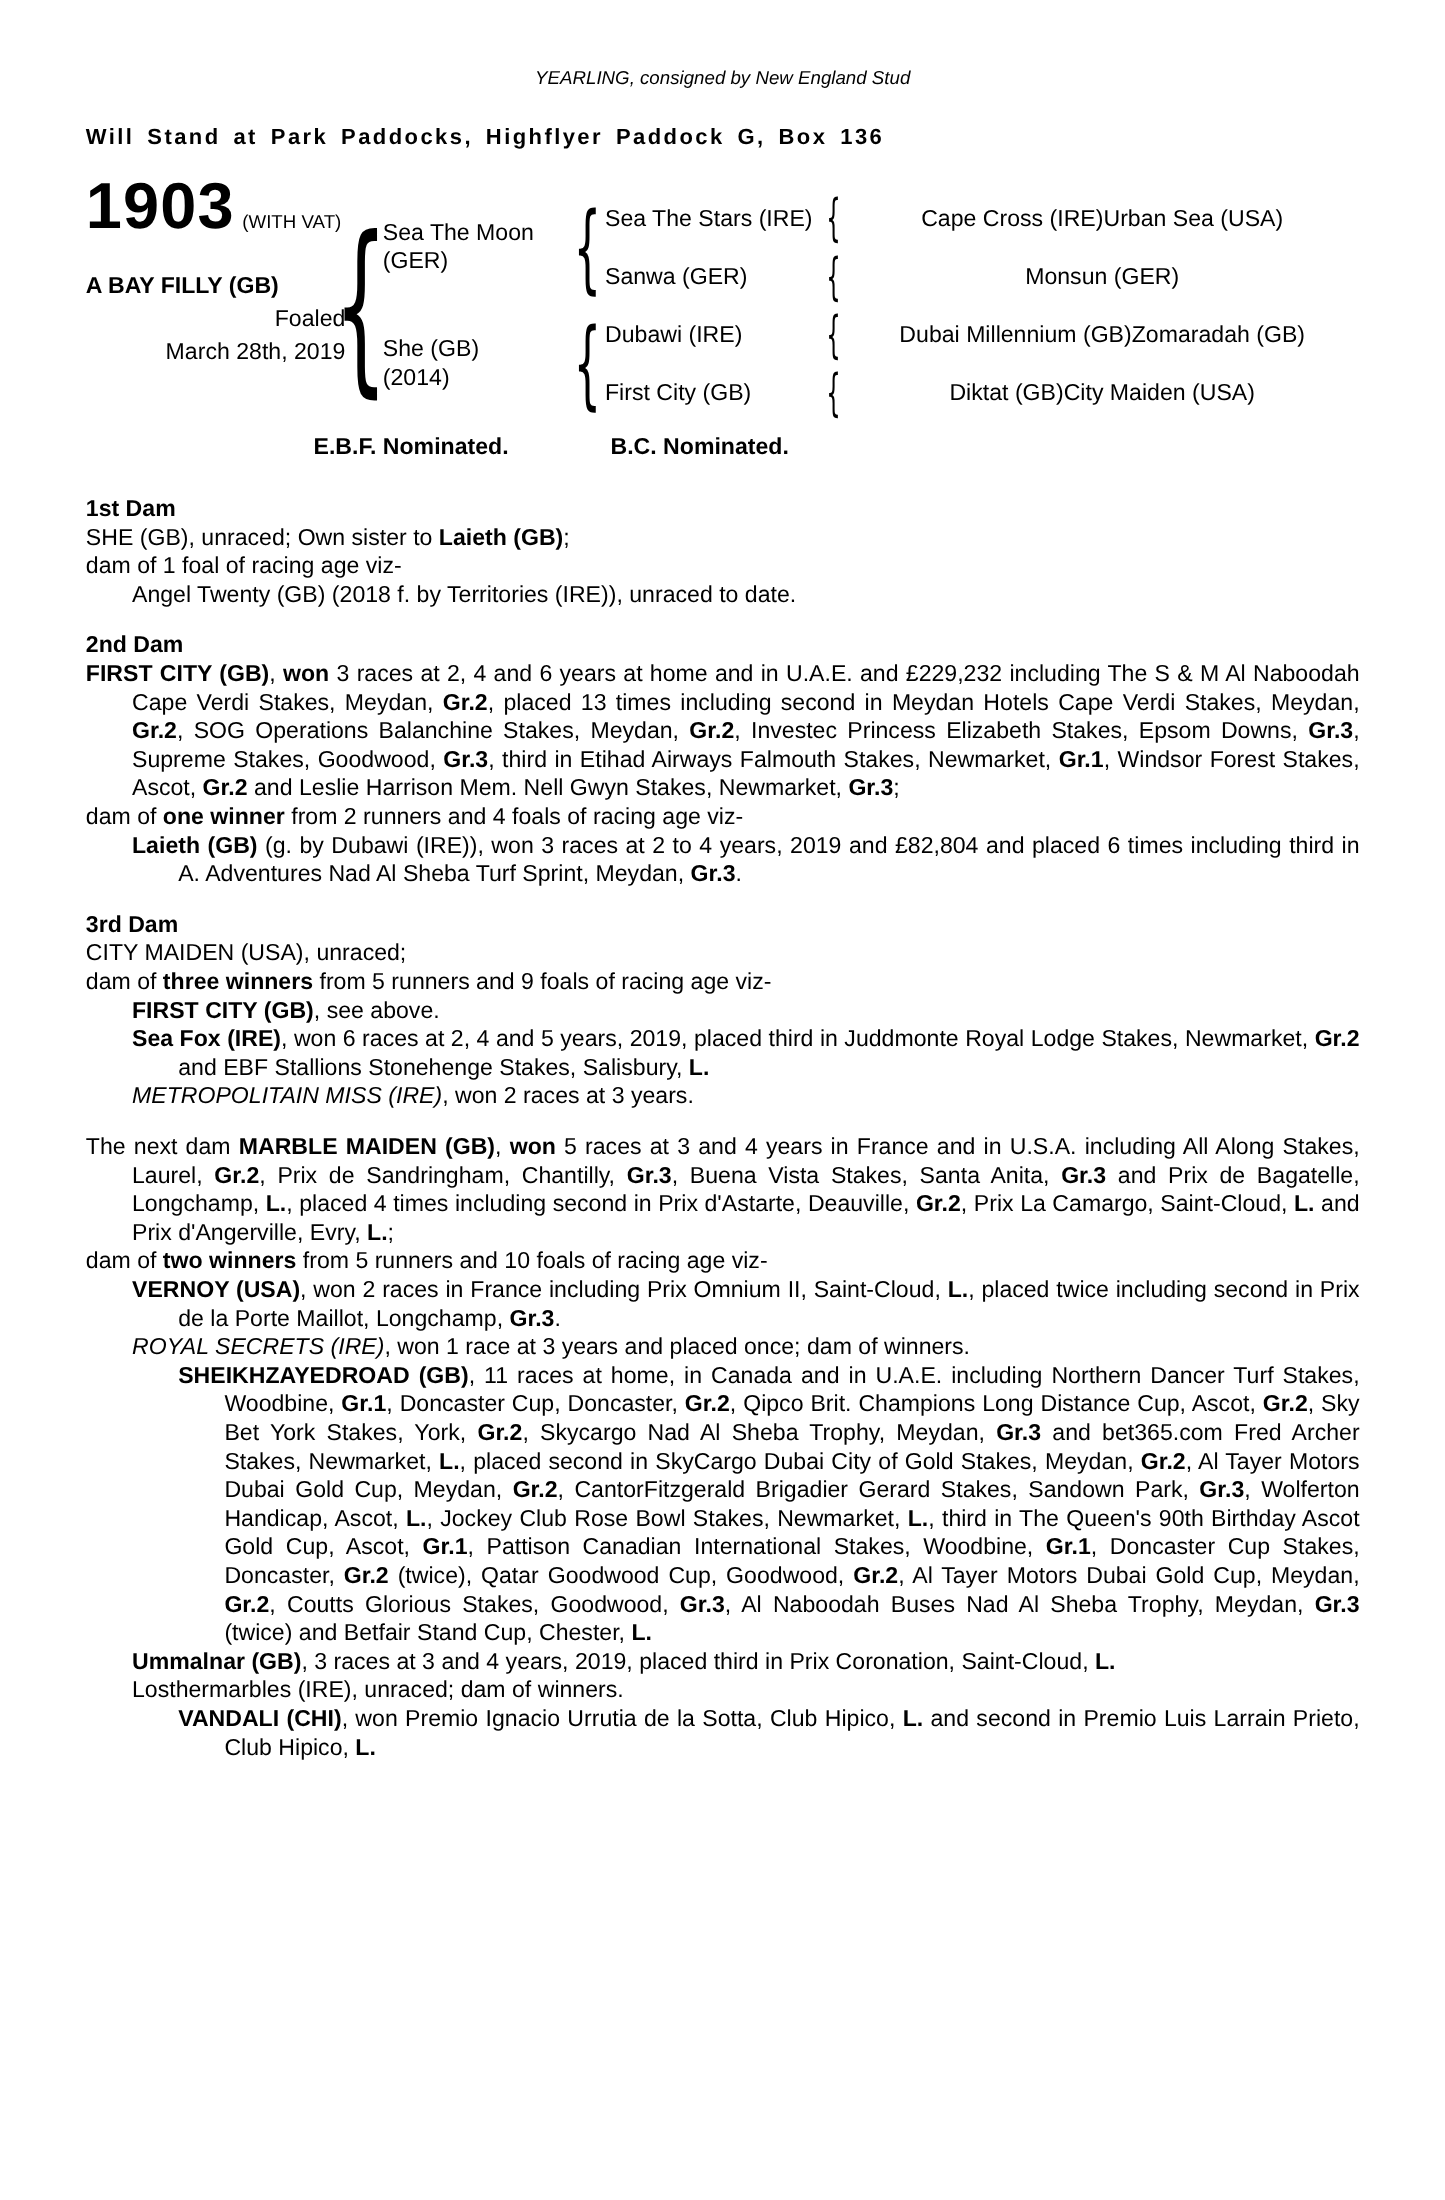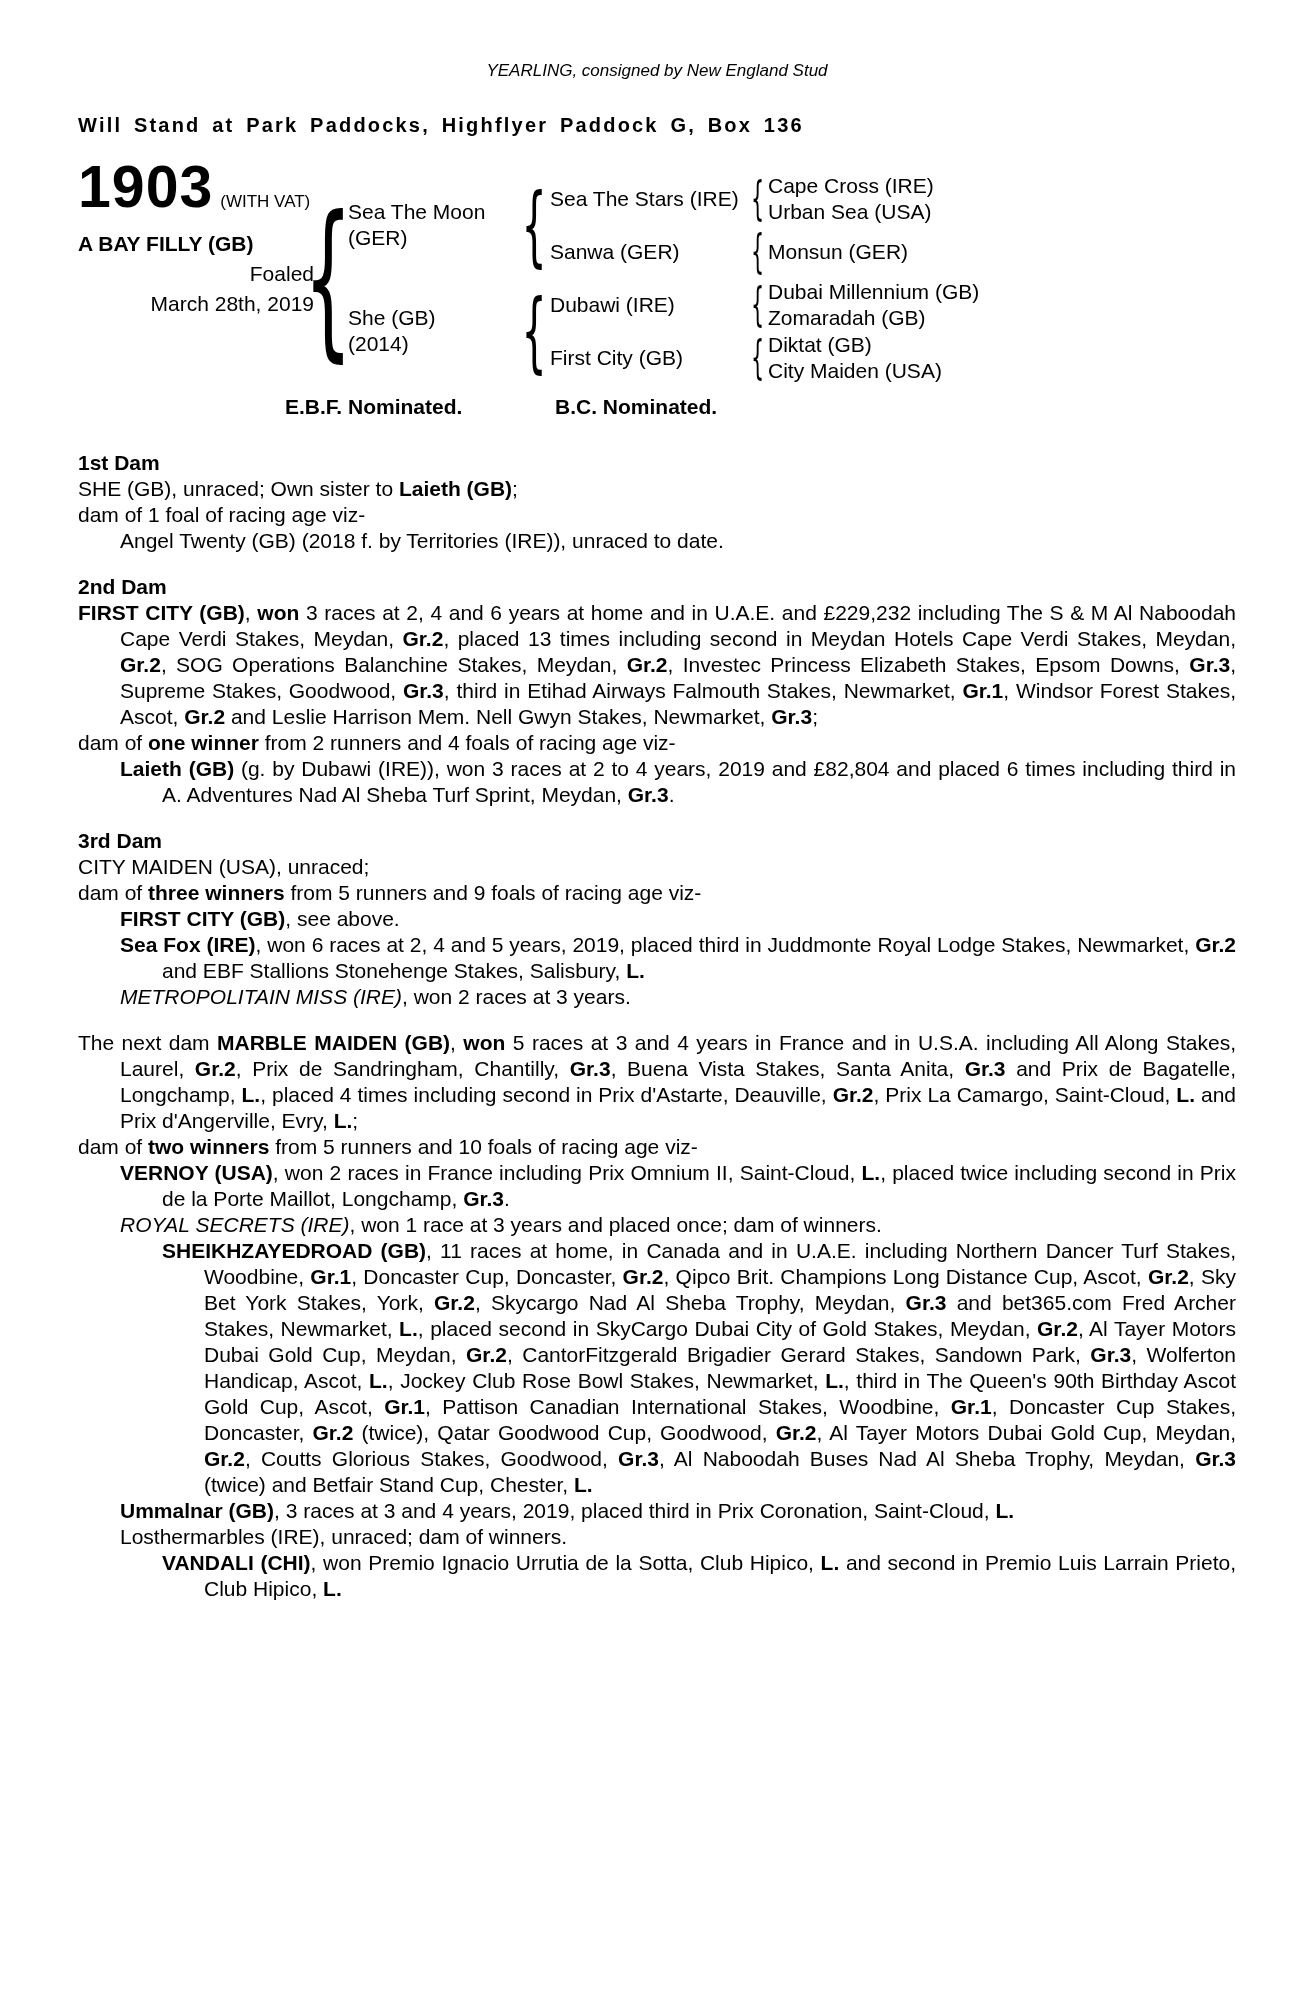--- a/index.html
+++ b/index.html
@@ -27,21 +27,21 @@
     word-spacing: 4px;
     margin-bottom: 34px;
   }
 
   
   .pedigree-block { display: flex; align-items: stretch; }
   .lot-col { width: 236px; flex: none; padding-top: 2px; }
   .lot-number-row { display: flex; align-items: baseline; }
   .lot-number { font-size: 59px; font-weight: bold; letter-spacing: 1px; }
   .lot-vat { font-size: 17px; margin-left: 7px; }
-  .lot-desc { font-weight: bold; font-size: 21px; margin-top: 16px; }
+  .lot-desc { font-weight: bold; font-size: 21px; margin-top: 32px; }
   .lot-foaled { margin-top: 4px; text-align: right; }
 
   .tree { flex: 1; display: flex; height: 212px; }
   .brace {
     display: flex; align-items: center; justify-content: center;
     overflow: visible; flex: none;
     font-family: "DejaVu Sans", sans-serif;
   }
   .brace > span { display: block; line-height: 0.85; transform: scaleX(0.45); }
   .brace-parent { width: 28px; }
@@ -60,21 +60,21 @@
   }
   .gp-group { flex: 1; display: flex; }
   .gp-col { flex: 1; display: flex; flex-direction: column; }
   .gp-row { flex: 1; display: flex; }
   .gp-name {
     width: 202px; flex: none;
     display: flex; align-items: center;
     padding-left: 4px; white-space: nowrap;
   }
   .ggp-group { flex: 1; display: flex; }
-  .ggp-col { flex: 1; display: flex; flex-direction: column; justify-content: center; }
+  .ggp-col { flex: 1; display: flex; flex-direction: row; justify-content: center; align-items: center; }
   .ggp-line { height: 26px; line-height: 26px; white-space: nowrap; }
 
   .nominations { display: flex; margin-top: 10px; padding-left: 207px; font-weight: bold; }
   .nom-ebf { width: 270px; flex: none; }
 
   
   .sections { margin-top: 30px; }
   .section { margin-bottom: 20px; }
   .section p { text-align: justify; }
   p.heading { font-weight: bold; text-align: left; }

